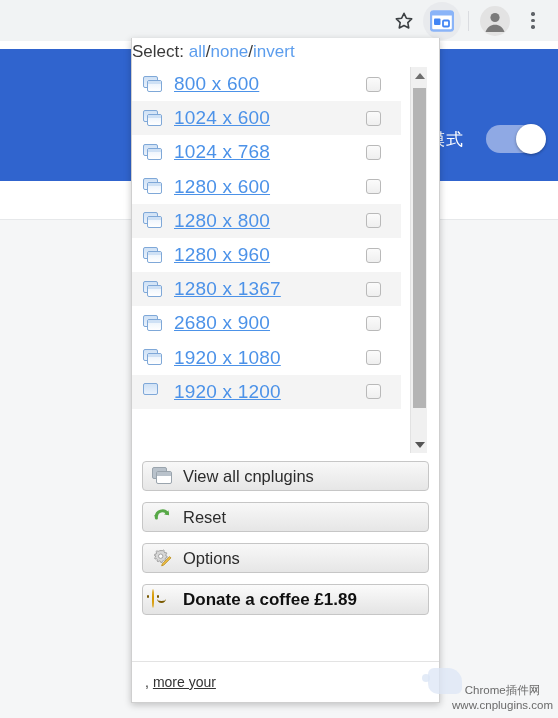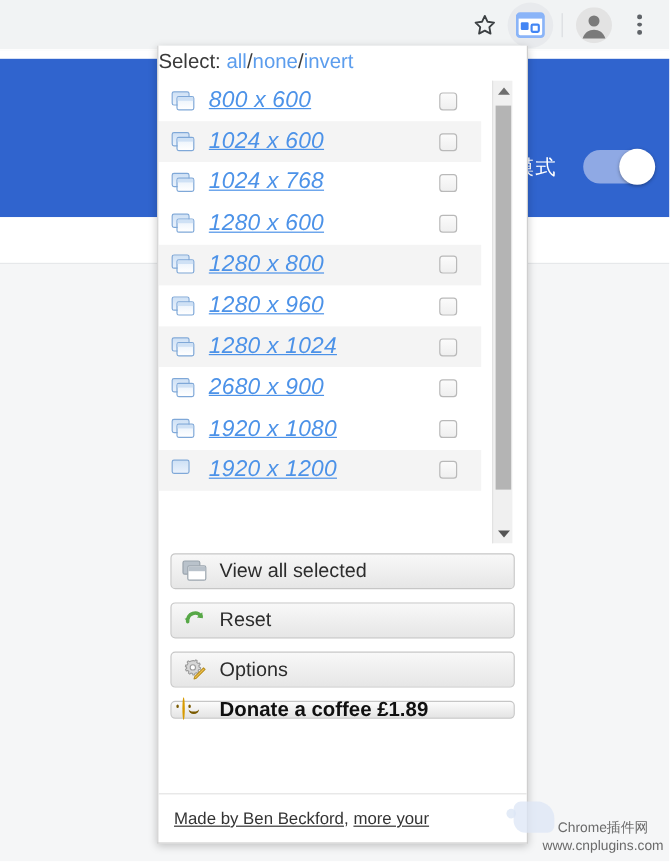--- a/index.html
+++ b/index.html
@@ -198,21 +198,20 @@
     position: absolute;
     left: 0; top: 0;
     width: 269px;
   }
   .res-row {
     position: relative;
     height: 34.2px;
     display: flex;
     align-items: center;
     background: #ffffff;
-    font-style: italic;
   }
   .res-row.alt { background: #f4f4f4; }
 
   .win-icon {
     position: relative;
     width: 22px; height: 17px;
     margin-left: 11px;
     flex: 0 0 auto;
   }
   .win-icon .w {
@@ -298,21 +297,21 @@
     box-sizing: border-box;
   }
   .act-btn .lbl {
     font-size: 16.5px;
     color: #2c2c2c;
     margin-left: 9px;
     white-space: nowrap;
   }
   .act-btn.donate {
     background: linear-gradient(#fbfbfb, #e4e4e4);
-    height: 15px;
+    height: 31px;
   }
   .act-btn.donate .lbl {
     font-weight: bold;
     font-size: 17px;
     color: #101010;
   }
   .act-icon {
     width: 22px; height: 19px;
     margin-left: 9px;
     position: relative;
@@ -501,21 +500,21 @@
               <span class="w w2"></span>
             </span>
             <span class="res-label">1280 x 960</span>
             <span class="res-check"></span>
           </div>
           <div class="res-row alt">
             <span class="win-icon">
               <span class="w w1"></span>
               <span class="w w2"></span>
             </span>
-            <span class="res-label">1280 x 1024</span>
+            <span class="res-label">1280 x 1367</span>
             <span class="res-check"></span>
           </div>
           <div class="res-row">
             <span class="win-icon">
               <span class="w w1"></span>
               <span class="w w2"></span>
             </span>
             <span class="res-label">2680 x 900</span>
             <span class="res-check"></span>
           </div>
@@ -547,21 +546,21 @@
       </div>
     </div>
 
     <div class="actions">
 
       <div class="act-btn">
         <span class="act-icon grey-win">
           <span class="g g1"></span>
             <span class="g g2"></span>
         </span>
-        <span class="lbl">View all selected</span>
+        <span class="lbl">View all cnplugins</span>
       </div>
 
       <div class="act-btn">
         <span class="act-icon reset-ic">
           <svg width="20" height="19" viewBox="0 0 20 19">
             <path d="M15.5 5.5c-1.6-2.2-4.3-3.2-6.9-2.3C5.6 4.2 4 7 4.4 10" fill="none" stroke="#57a847" stroke-width="3" stroke-linecap="round"></path>
             <path d="M16.5 2.2l.6 5.1-5-.8z" fill="#57a847"></path>
             <path d="M4.4 10l-2.6-2.4 5-1.2z" fill="#57a847"></path>
           </svg>
         </span>
@@ -584,21 +583,20 @@
           <span class="smiley">
             <span class="eye l"></span><span class="eye r"></span><span class="mouth"></span>
           </span>
         </span>
         <span class="lbl">Donate a coffee £1.89</span>
       </div>
 
     </div>
 
     <div class="popup-footer">
-      <a href="#">Made by Ben Beckford</a>
         <span class="comma">,</span>
         <a href="#">more your</a>
     </div>
 
   </div>
 
   <div class="wm-blob"></div>
   <div class="wm-blob2"></div>
   <div class="watermark">
     <div>Chrome插件网</div>

